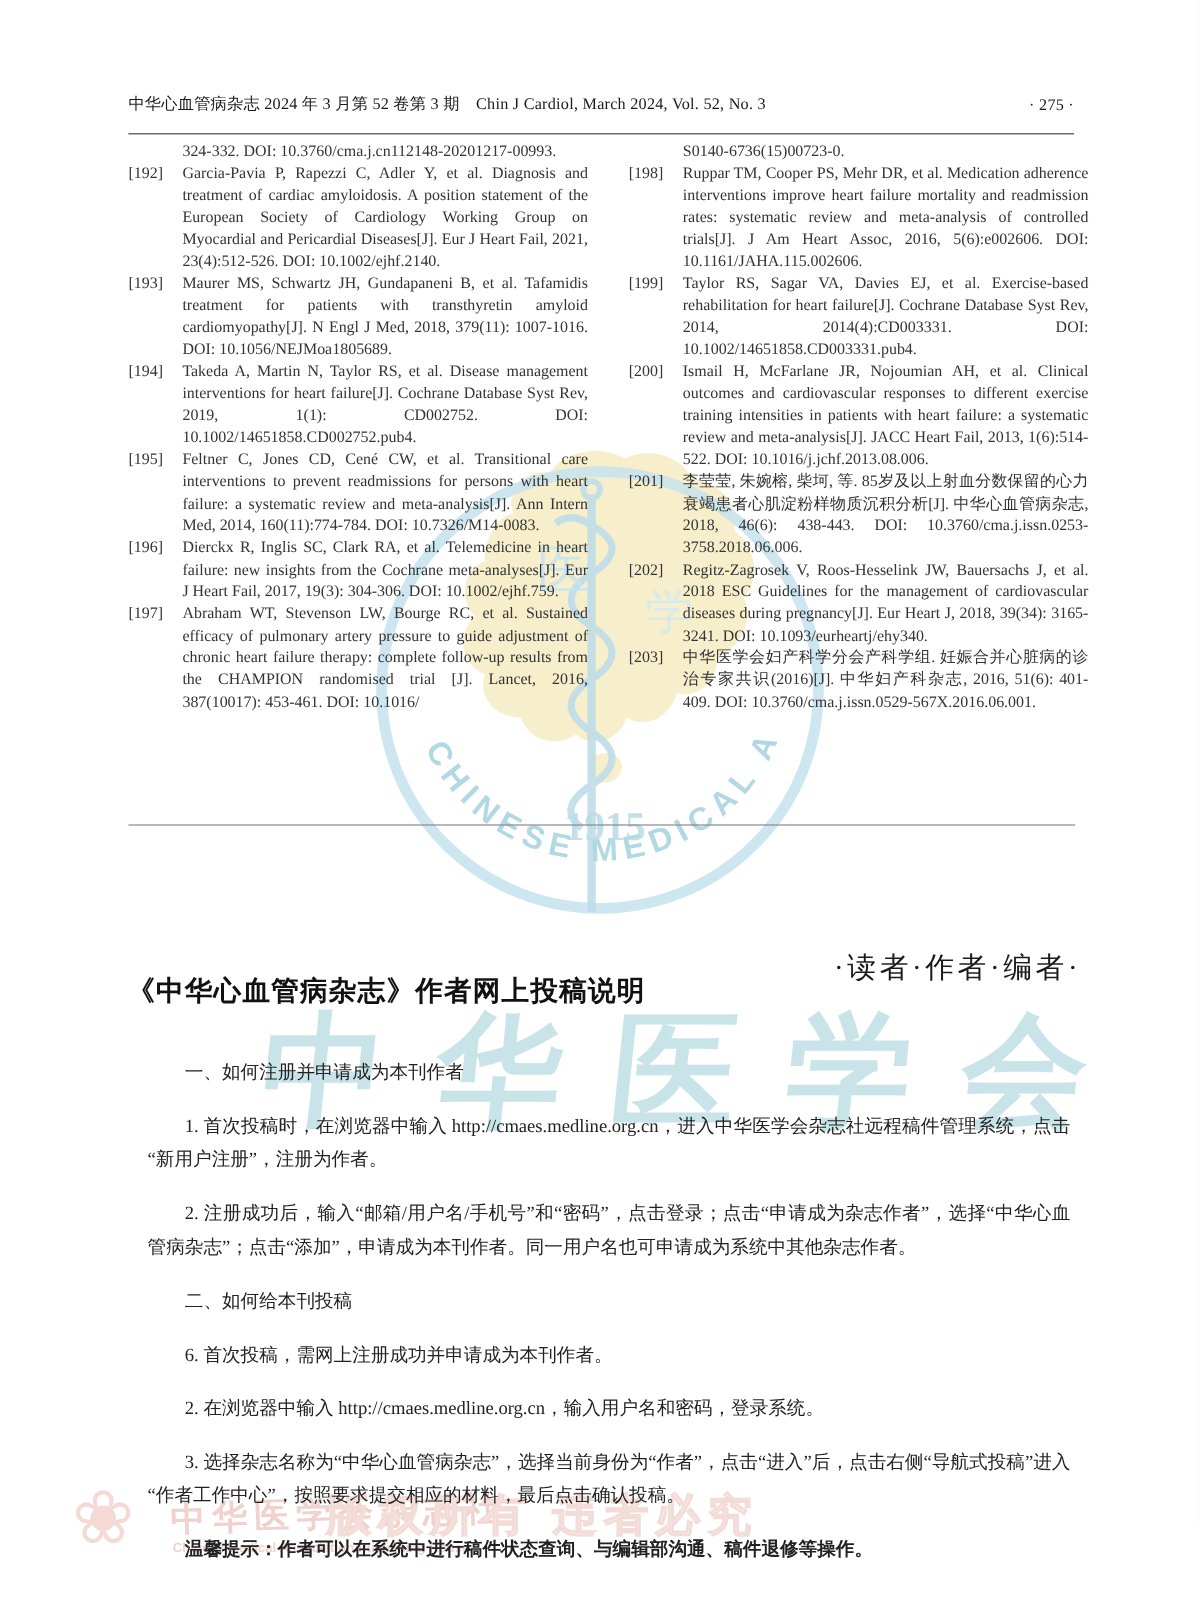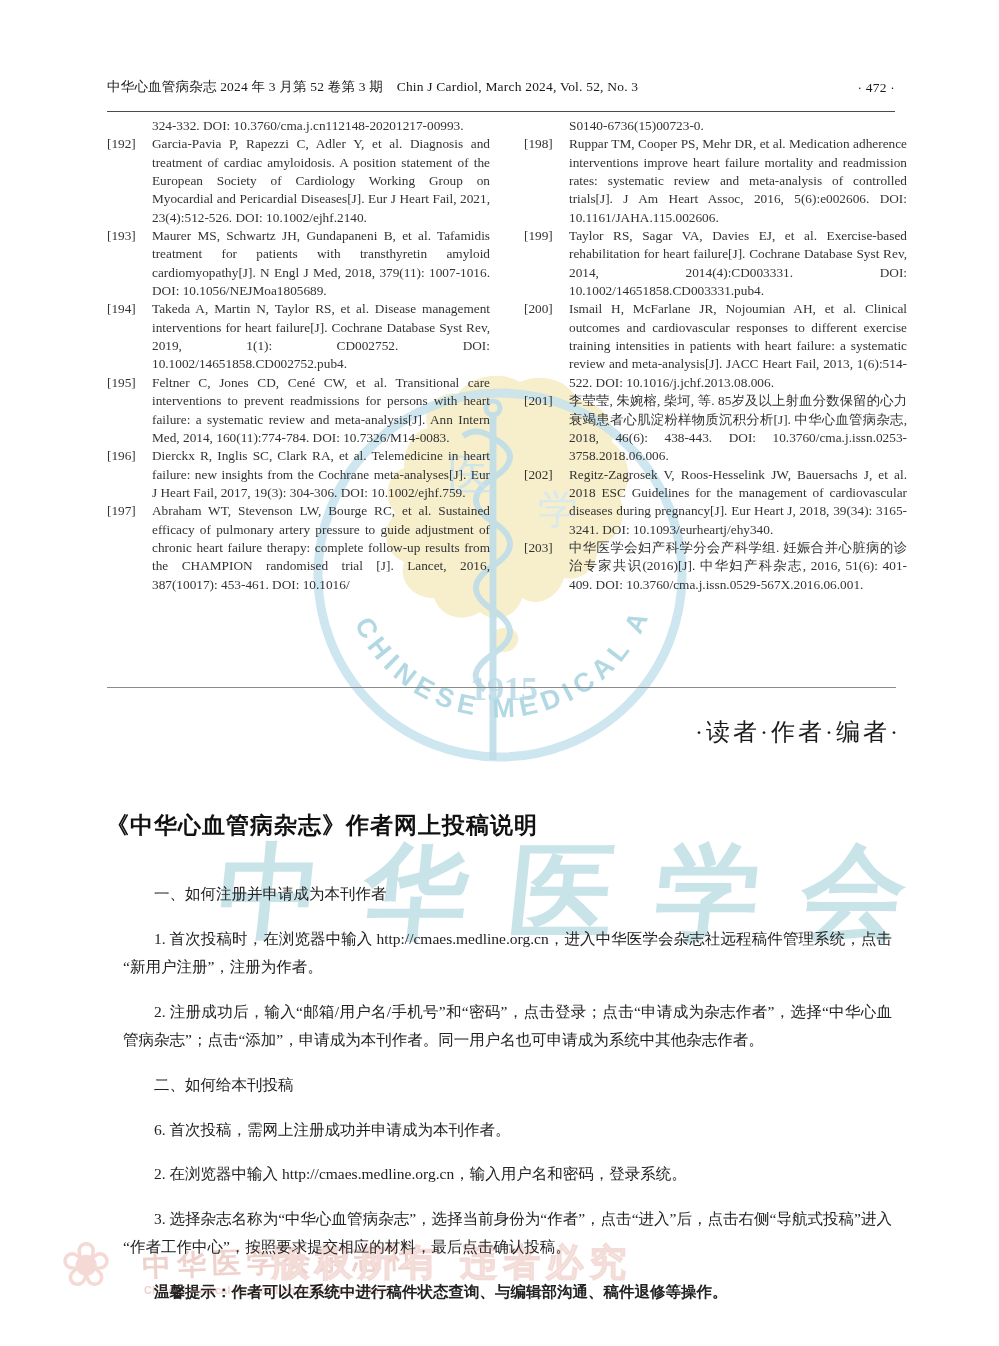--- a/index.html
+++ b/index.html
@@ -45,21 +45,21 @@
     font-size:13.3px;line-height:18.35px;color:#333;
   }
   .ref-col{width:383px;}
   .ref-item{display:grid;grid-template-columns:45px 1fr;}
   .ref-label{text-align:left;}
   .ref-text{text-align:justify;text-justify:inter-word;}
   
   .divider{position:absolute;z-index:1;left:107px;top:687px;width:789px;height:0;border-top:1px solid #8a8a8a;}
   
   .section-label{
-    position:absolute;z-index:1;right:98px;top:716px;
+    position:absolute;z-index:1;right:98px;top:790px;
     font-size:24px;letter-spacing:3px;color:#1a1a1a;
   }
   
   .notice-title{
     position:absolute;z-index:1;left:106px;top:810px;
     font-size:23px;font-weight:bold;letter-spacing:1px;color:#111;
     font-family:"Liberation Sans","DejaVu Sans",sans-serif;
   }
   .notice-body{
     position:absolute;z-index:1;left:107px;top:864px;width:801px;
@@ -104,21 +104,21 @@
 
   <div class="wm wm-footer">
     <span class="wm-flower">❀</span>
     <span class="wm-pub-cn">中华医学会杂志社</span>
     <span class="wm-pub-en">Chinese Medical Association Publishing House</span>
     <span class="wm-copy">版权所有  违者必究</span>
   </div>
 
   <div class="header">
     <span>中华心血管病杂志 2024 年 3 月第 52 卷第 3 期　Chin J Cardiol, March 2024, Vol. 52, No. 3</span>
-    <span>· 472 ·</span>
+    <span>· 275 ·</span>
   </div>
 
   <div class="refs">
     <div class="ref-col">
 
         <div class="ref-item">
           <span class="ref-label"></span>
           <span class="ref-text">324-332. DOI: 10.3760/cma.j.cn112148-20201217-00993.</span>
         </div>
 

